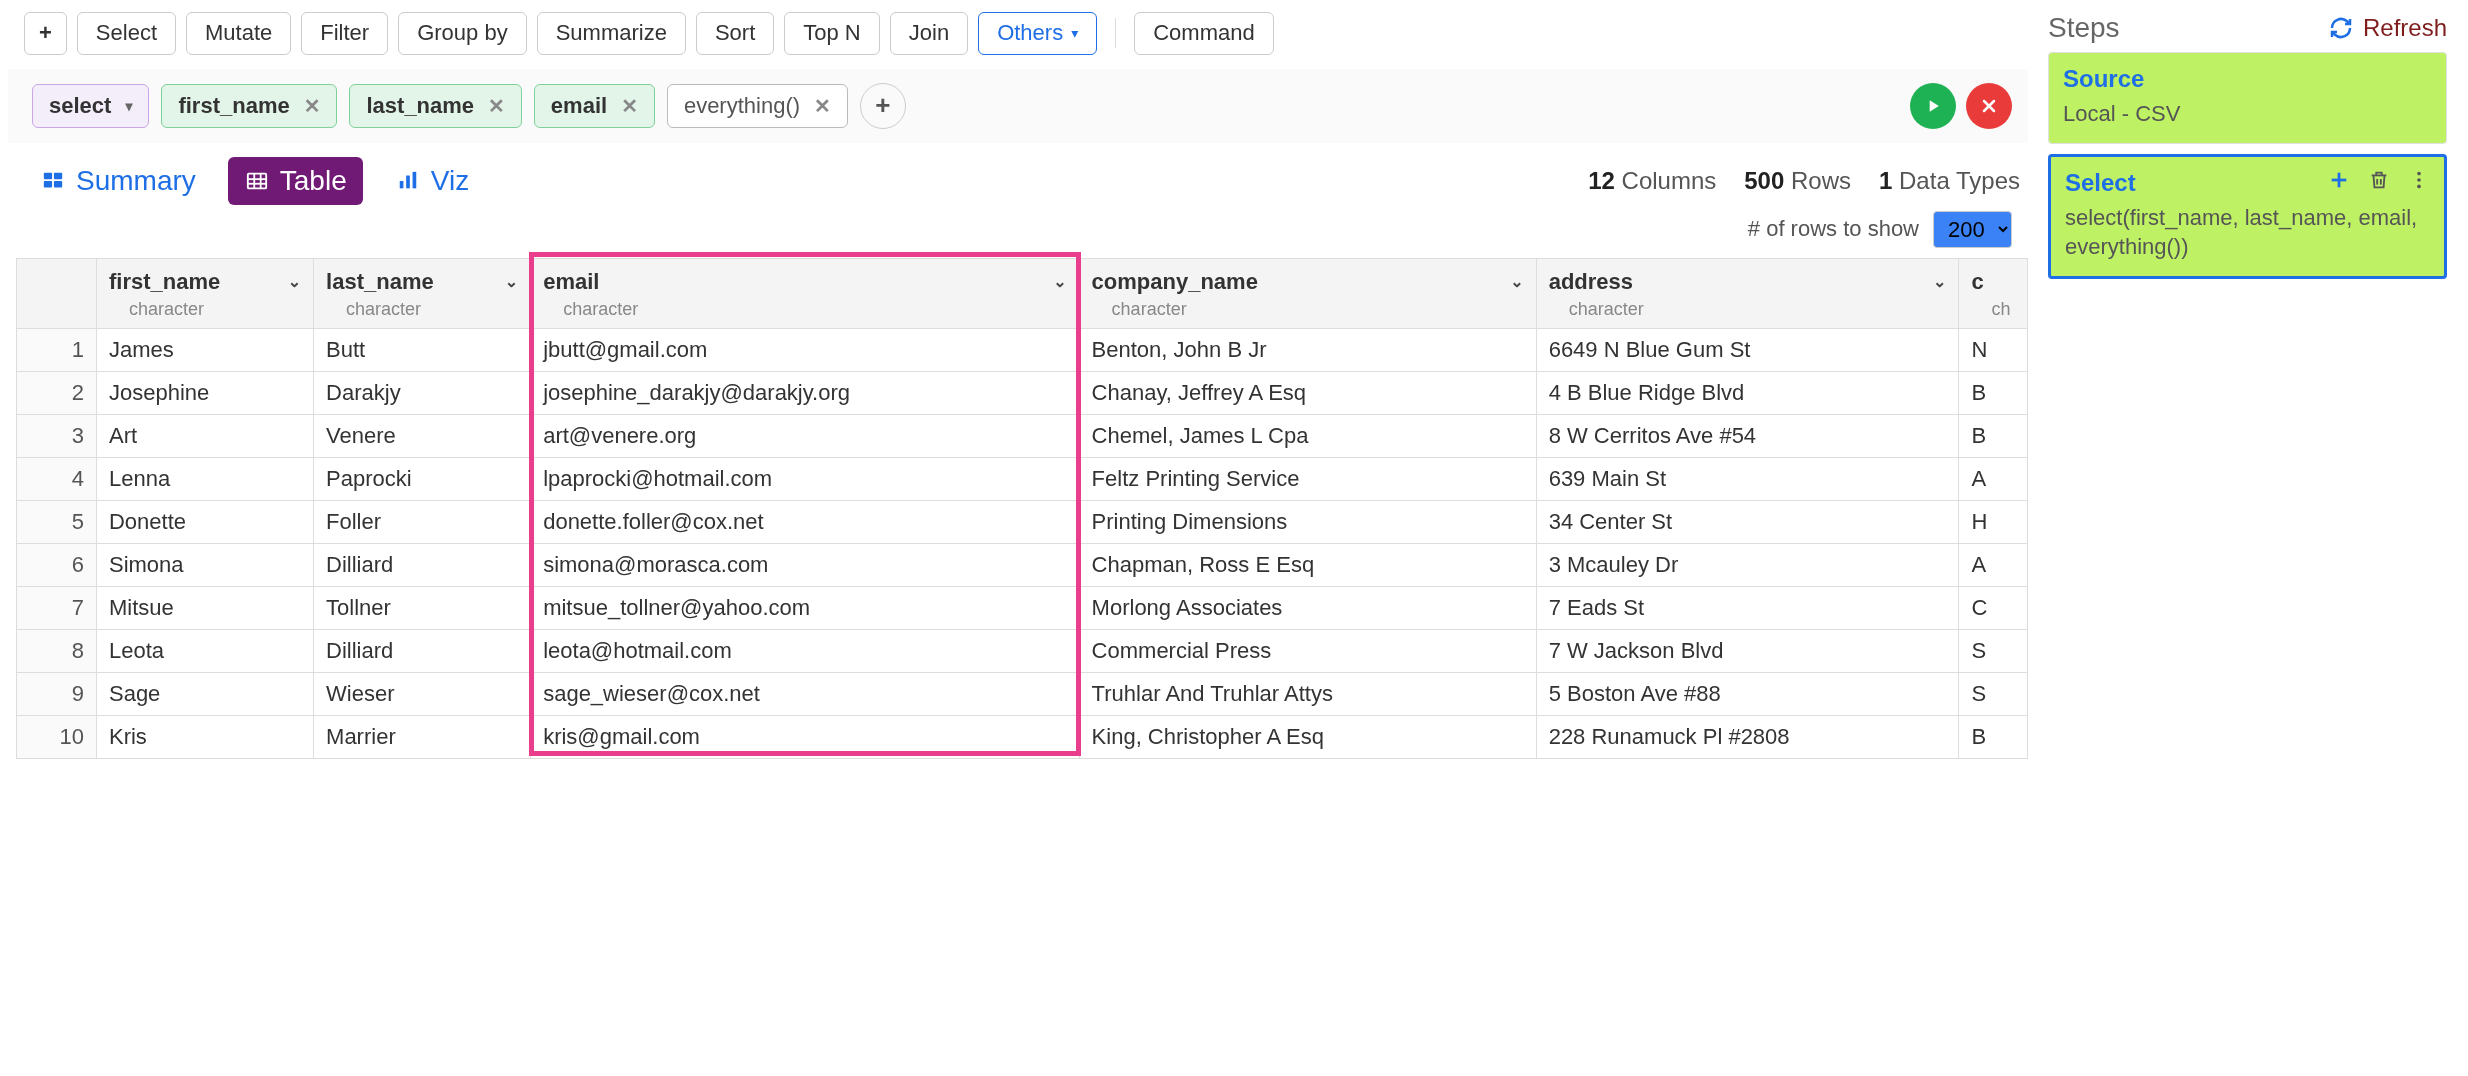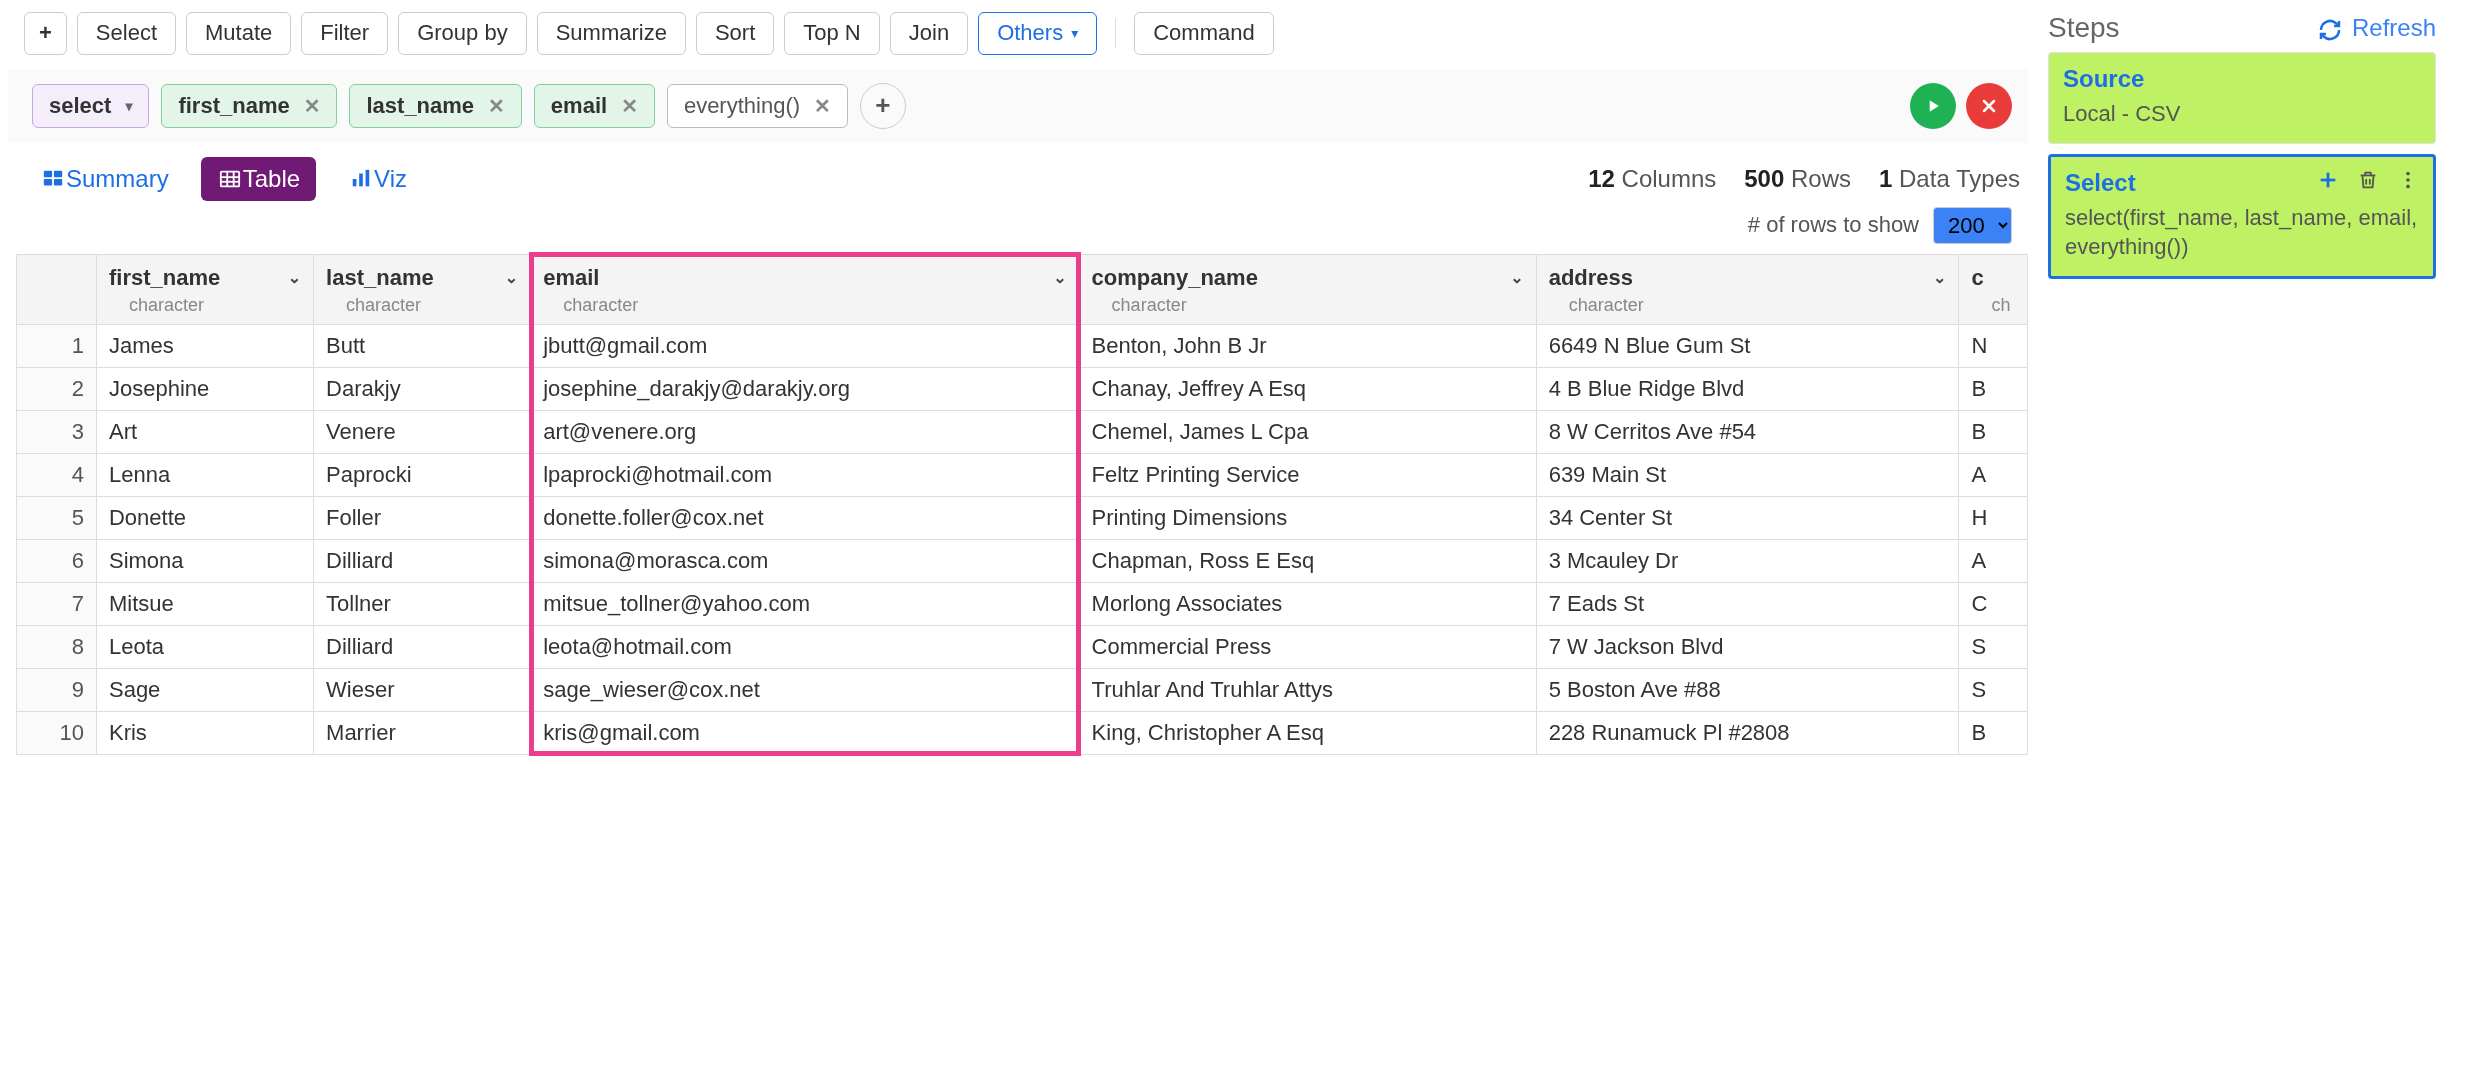--- a/index.html
+++ b/index.html
@@ -5,21 +5,21 @@
   * { box-sizing: border-box; }
   body {
     margin: 0;
     font-family: -apple-system, BlinkMacSystemFont, "Segoe UI", Helvetica, Arial, sans-serif;
     font-size: 20px;
     color: #333;
     background: #fff;
   }
   .app { display: flex; width: 2468px; }
   .main { flex: 1; min-width: 0; padding: 12px 8px 0 8px; }
-  .side { width: 432px; flex: 0 0 432px; padding: 12px 32px 0 12px; }
+  .side { width: 432px; flex: 0 0 432px; padding: 12px 21px 0 12px; }
 
   
   .toolbar { display: flex; align-items: center; gap: 10px; padding: 0 4px 0 16px; }
   .btn {
     background: #fff;
     border: 1px solid #ccc;
     border-radius: 6px;
     padding: 6px 18px;
     font-size: 22px;
     color: #333;
@@ -69,21 +69,21 @@
     display: inline-flex; align-items: center; justify-content: center;
     font-size: 22px; color: #fff; cursor: pointer;
   }
   .circle-btn.run { background: #1fb254; }
   .circle-btn.cancel { background: #ea3b3b; }
   .circle-btn svg { width: 20px; height: 20px; fill: #fff; }
 
   
   .view-row { display: flex; align-items: center; margin: 14px 8px 4px 16px; }
   .view-tabs { display: flex; gap: 16px; align-items: center; }
-  .vtab { display: inline-flex; align-items: center; font-size: 24px; color: #1e6fe6; padding: 8px 16px; border-radius: 6px; cursor: pointer; }
+  .vtab { display: inline-flex; align-items: center; gap: 10px; font-size: 28px; color: #1e6fe6; padding: 8px 16px; border-radius: 6px; cursor: pointer; }
   .vtab.active { background: #701a75; color: #fff; }
   .vtab svg { width: 26px; height: 22px; }
   .stats { margin-left: auto; display: flex; gap: 28px; font-size: 24px; color: #555; }
   .stats b { color: #222; font-weight: 700; }
 
   .rows-bar { display:flex; justify-content:flex-end; align-items:center; gap: 14px; margin: 6px 16px 10px 0; font-size: 22px; color:#555; }
   .rows-bar select { font-size: 22px; padding: 4px 10px; border: 1px solid #ccc; border-radius: 4px; background:#3b82f6; }
 
   
   .table-wrap { margin: 0 0 0 8px; overflow: hidden; }
@@ -105,21 +105,21 @@
   col.c-idx { width: 70px; }
   col.c-first { width: 190px; }
   col.c-last { width: 190px; }
   col.c-email { width: 480px; }
   col.c-company { width: 400px; }
   col.c-address { width: 370px; }
   col.c-city { width: 60px; }
 
   
   .side-head { display:flex; align-items:center; justify-content:space-between; font-size: 28px; color:#666; margin-bottom: 8px; }
-  .refresh { color:#3b82f6; font-size: 24px; display:inline-flex; align-items:flex-end; gap:10px; cursor:pointer; }
+  .refresh { color:#7f1d1d; font-size: 24px; display:inline-flex; align-items:center; gap:10px; cursor:pointer; }
   .refresh svg { width:24px; height:24px; }
   .step-card {
     border: 1px solid #e0e0e0;
     border-radius: 4px;
     padding: 12px 14px 14px;
     margin-bottom: 10px;
     background:#bef264;
   }
   .step-card.selected { border: 3px solid #1e6fe6; }
   .step-title { color:#1e6fe6; font-weight: 700; font-size: 24px; display:flex; align-items:center; }

